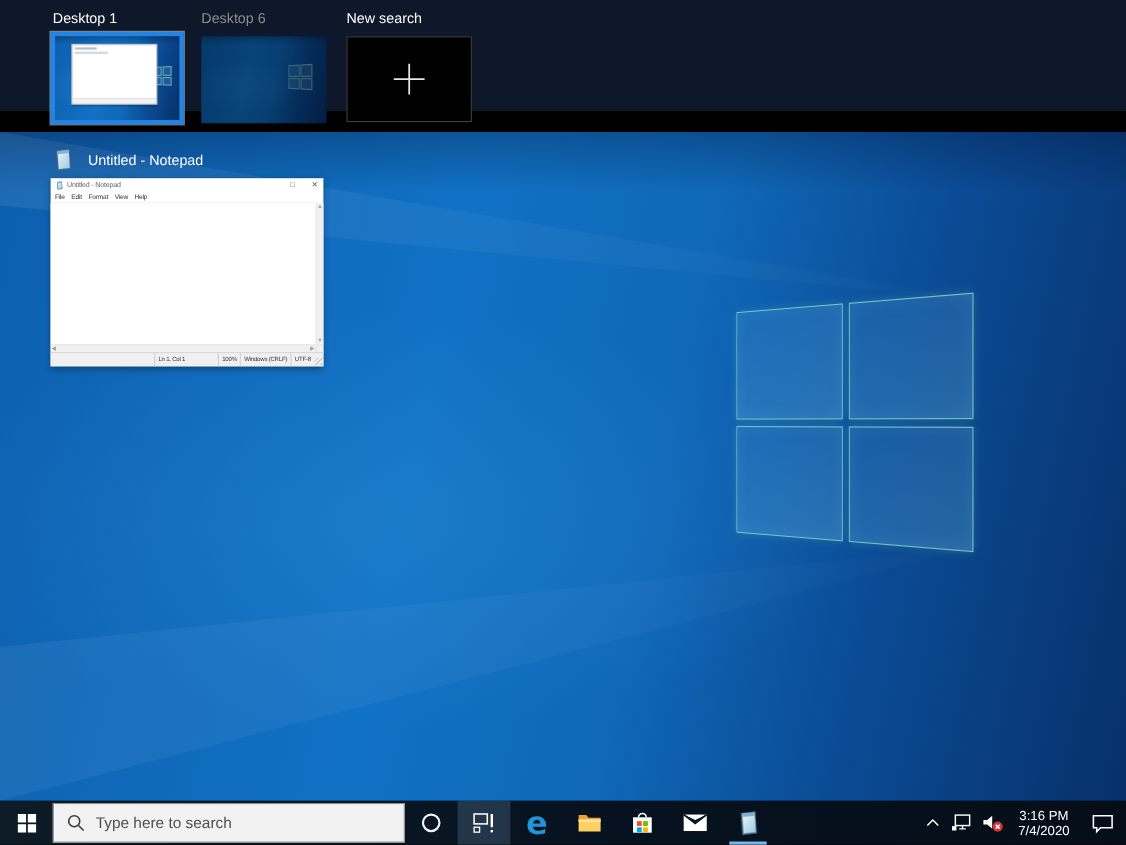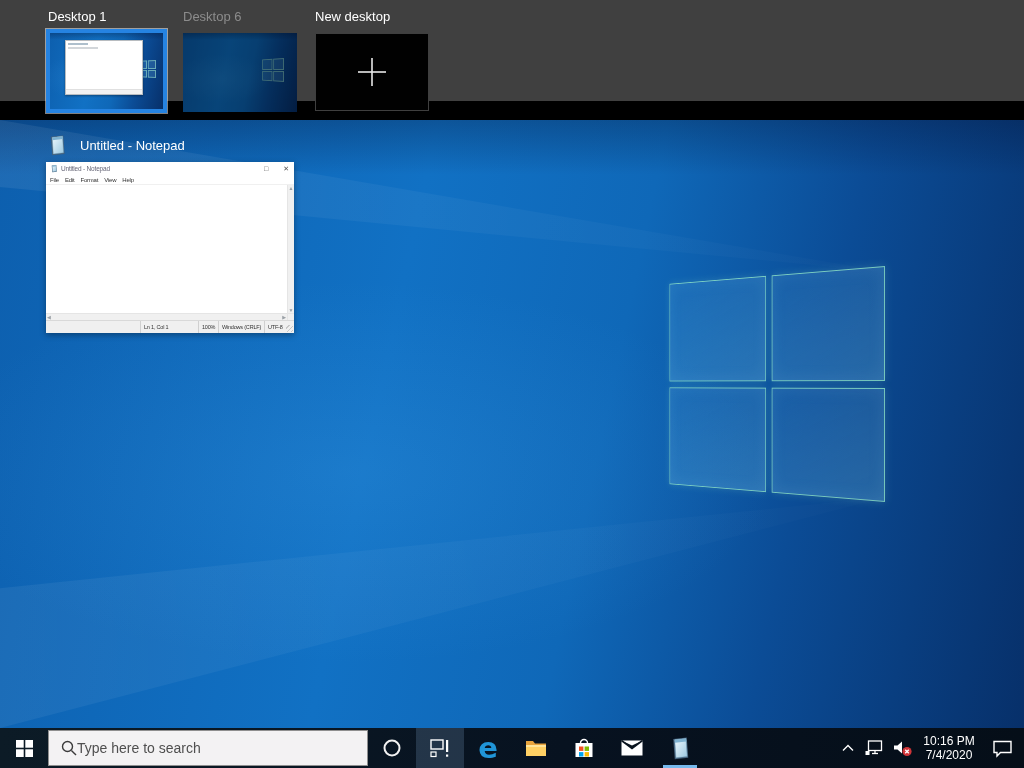--- a/index.html
+++ b/index.html
@@ -24,21 +24,21 @@
     background:linear-gradient(155deg, rgba(130,205,250,0.10), rgba(140,225,255,0.22));
     box-shadow: inset 0 0 18px rgba(170,230,255,0.10), 0 0 8px rgba(150,240,200,0.18);
   }
   .logo-main{ left:615px; top:146px; width:270px; height:236px; gap:7px;
     transform:perspective(520px) rotateY(-20deg); transform-origin:100% 50%; }
   .logo-mini{ gap:1px; transform:perspective(60px) rotateY(-18deg); transform-origin:100% 50%; }
   .logo-mini .pane{ border-width:0.5px; border-color:rgba(170,240,210,0.55); box-shadow:none;
     background:rgba(140,215,255,0.16); }
 
   
-  .tv-header{ position:absolute; left:0; top:0; width:1024px; height:101px; background:#404040; }
+  .tv-header{ position:absolute; left:0; top:0; width:1024px; height:101px; background:#0f172a; }
   .tv-label{ position:absolute; top:9px; font-size:13px; color:#fff; }
   .tv-label.dim{ color:#8c8c8c; }
   .tile{ position:absolute; cursor:pointer; }
   .tile-d1{ left:46px; top:29px; width:121px; height:84px;
     border:4px solid #2583e2; box-shadow:0 0 0 1px rgba(255,255,255,0.5); background:#0b5fae; }
   .tile-d1 .wallpaper{ width:113px; height:76px; }
   .tile-d2{ left:183px; top:33px; width:114px; height:79px; }
   .tile-d2 .wallpaper{ width:114px; height:79px; filter:brightness(0.60) saturate(1.05); }
   .tile-new{ left:315px; top:33px; width:114px; height:78px; background:#010101;
     border:1px solid #3f3f3f; display:flex; align-items:center; justify-content:center; }
@@ -85,21 +85,21 @@
     background:repeating-linear-gradient(135deg, transparent 0 2px, #c8c8c8 2px 3px); }
 
   
   .taskbar{ position:absolute; left:0; top:728px; width:1024px; height:40px;
     background:linear-gradient(to right, #0c1b26, #071220 55%, #050e18);
     display:flex; align-items:stretch; }
   .tb-btn{ width:48px; display:flex; align-items:center; justify-content:center; position:relative; cursor:pointer; }
   .tb-btn.active{ background:rgba(130,175,215,0.22); }
   .tb-underline{ position:absolute; left:7px; right:7px; bottom:0; height:3px; background:#76b9ed; }
   .search-box{ width:320px; margin:2px 0; background:#f3f2f3; border:1px solid #8f8f8f;
-    display:flex; align-items:center; padding:0 0 0 12px; }
+    display:flex; align-items:center; gap:10px; padding:0 0 0 12px; }
   .search-box input{ flex:1; border:none; outline:none; background:transparent; font-size:14px;
     color:#333; font-family:"Liberation Sans",sans-serif; }
   .search-box input::placeholder{ color:#4f4f4f; opacity:1; }
   .tb-spacer{ flex:1; }
   .tray-btn{ display:flex; align-items:center; justify-content:center; cursor:pointer; }
   .w24{ width:24px; } .w28{ width:28px; } .w30{ width:30px; } .w44{ width:44px; }
   .clock{ width:62px; display:flex; flex-direction:column; align-items:center; justify-content:center;
     color:#fff; font-size:12px; line-height:14px; cursor:pointer; }
   .edge-e{ font-size:29px; font-weight:bold; color:#2095d8; font-family:"DejaVu Sans",sans-serif; line-height:29px; }
 </style>
@@ -111,21 +111,21 @@
     <linearGradient id="npPage" x1="0" y1="0" x2="1" y2="1">
       <stop offset="0" stop-color="#eef8fd"></stop>
         <stop offset="1" stop-color="#9cc8e0"></stop>
     </linearGradient>
   </defs>
 </svg>
 
 <div class="tv-header">
   <div class="tv-label" style="left:48px">Desktop 1</div>
   <div class="tv-label dim" style="left:183px">Desktop 6</div>
-  <div class="tv-label" style="left:315px">New desktop</div>
+  <div class="tv-label" style="left:315px">New search</div>
 
   <div class="tile tile-d1">
     <div class="wallpaper">
       <div class="logo-grid logo-mini" style="right:7px; top:27px; width:19px; height:18px;">
         <div class="pane"></div>
           <div class="pane"></div>
           <div class="pane"></div>
           <div class="pane"></div>
       </div>
       <div class="mini-win">
@@ -310,21 +310,21 @@
   <div class="tray-btn w30">
     <svg width="20" height="17" viewBox="0 0 20 17">
       <polygon points="1,5.5 4.5,5.5 9,1.5 9,13.5 4.5,9.5 1,9.5" fill="#fff"></polygon>
       <circle cx="14" cy="11.5" r="4.6" fill="#d13438"></circle>
       <line x1="12.2" y1="9.7" x2="15.8" y2="13.3" stroke="#fff" stroke-width="1.3"></line>
       <line x1="15.8" y1="9.7" x2="12.2" y2="13.3" stroke="#fff" stroke-width="1.3"></line>
     </svg>
   </div>
 
   <div class="clock">
-    <span>10:16 PM</span>
+    <span>3:16 PM</span>
     <span>7/4/2020</span>
   </div>
 
   <div class="tray-btn w44">
     <svg width="21" height="19" viewBox="0 0 21 19">
       <path d="M2,2.5 h17 v11 h-10.5 l-3.5,3.5 v-3.5 h-3 z" fill="none" stroke="#fff" stroke-width="1.4"></path>
     </svg>
   </div>
 </div>
 

